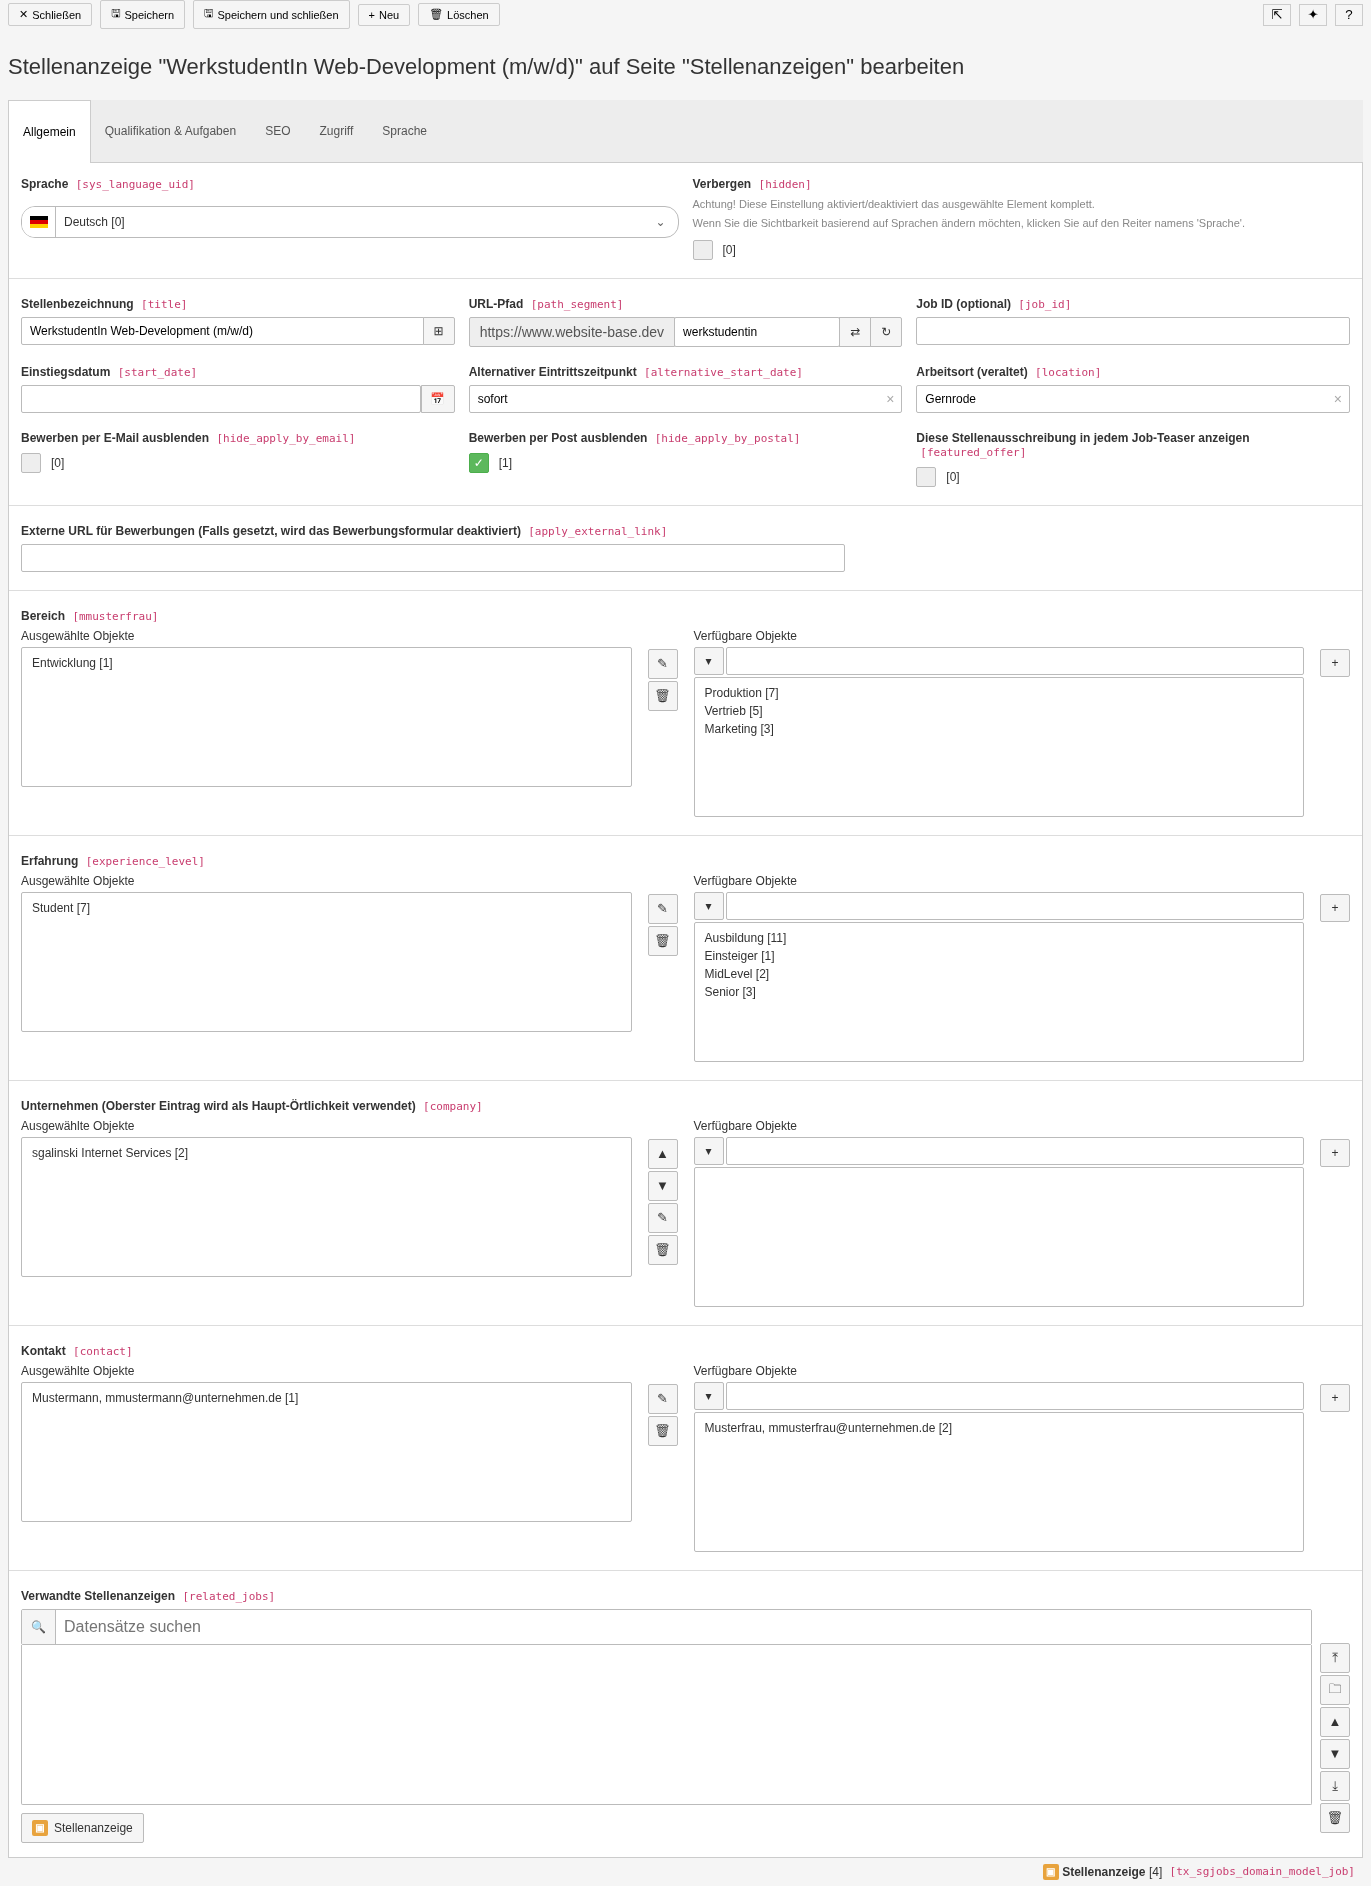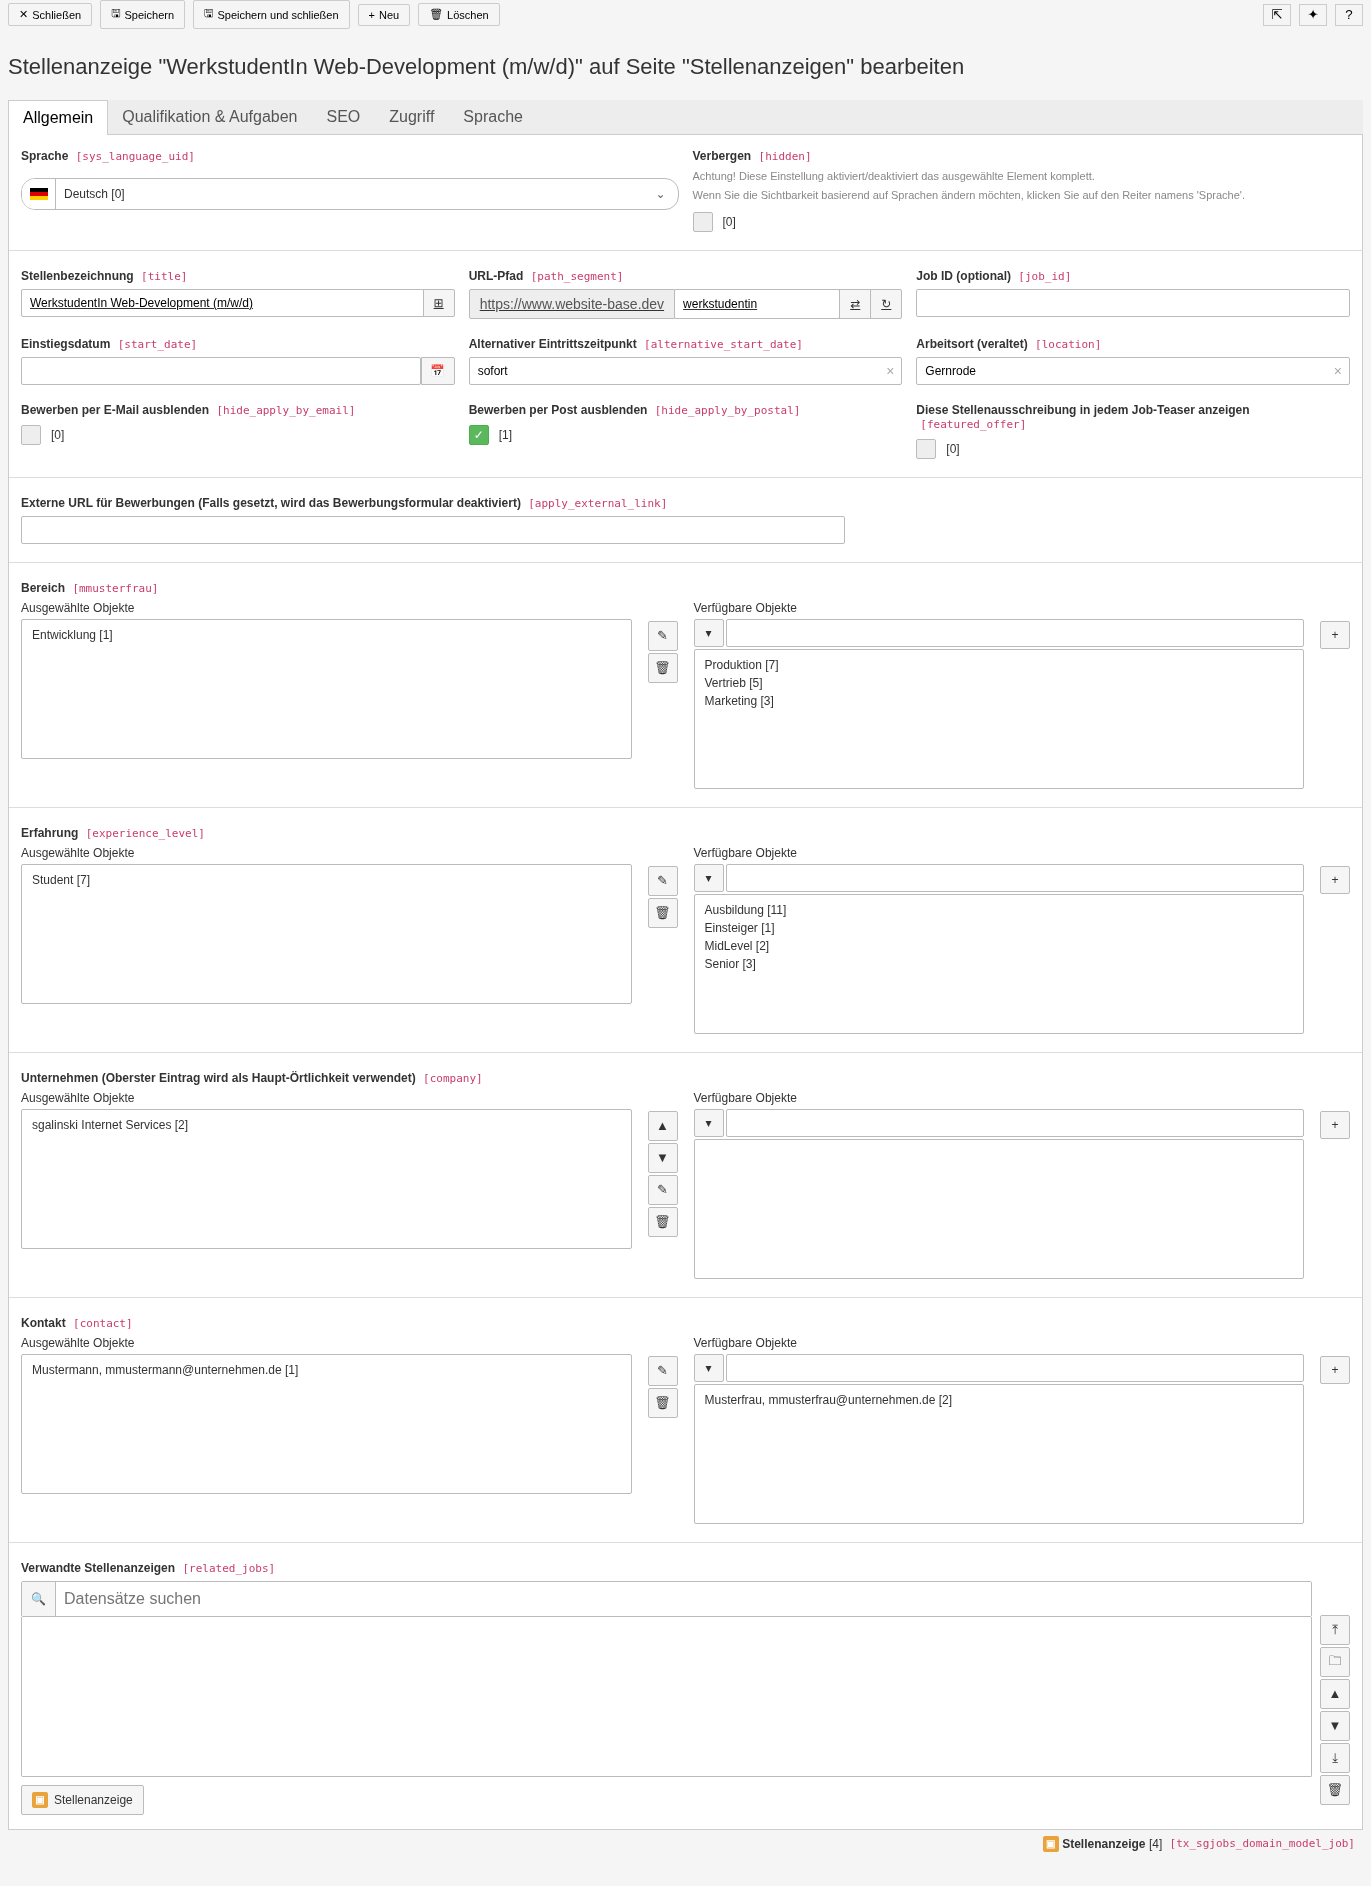--- a/index.html
+++ b/index.html
@@ -4,35 +4,35 @@
 <style>
 * { box-sizing: border-box; margin: 0; padding: 0; }
 body { font-family: Verdana, Arial, sans-serif; font-size: 12px; background: #f5f5f5; color: #333; }
 .toolbar { display: flex; gap: 8px; padding: 0 8px; align-items: center; }
 .toolbar-btn { display: inline-flex; align-items: center; gap: 4px; padding: 4px 10px; background: #f5f5f5; border: 1px solid #ccc; border-radius: 2px; font-size: 11px; cursor: pointer; }
 .toolbar-right { margin-left: auto; display: flex; gap: 8px; }
 .toolbar-icon-btn { width: 28px; height: 22px; border: 1px solid #ccc; background: #f5f5f5; display: inline-flex; align-items: center; justify-content: center; cursor: pointer; }
 .page-container { padding: 0 8px 8px 8px; }
 h1 { font-size: 22px; font-weight: 400; color: #333; margin: 25px 0 20px 0; }
 .tabs { display: flex; border-bottom: 1px solid #ccc; background: #ededed; }
-.tab { padding: 8px 14px; font-size: 16px; cursor: pointer; border-right: 1px solid transparent; color: #555; }
+.tab { padding: 24px 14px; font-size: 12px; cursor: pointer; border-right: 1px solid transparent; color: #555; }
 .tab.active { background: #fff; border-top: 1px solid #ccc; border-left: 1px solid #ccc; border-right: 1px solid #ccc; margin-bottom: -1px; color: #000; }
 .form-content { background: #fff; border: 1px solid #ccc; border-top: none; padding: 14px 12px; }
 .row { display: flex; gap: 14px; margin-bottom: 18px; }
 .col-half { flex: 1; min-width: 0; }
 .col-third { flex: 1; min-width: 0; }
 .field-label { font-weight: bold; font-size: 12px; margin-bottom: 6px; display: block; }
 .tech-label { color: #c83c6e; font-size: 11px; font-family: monospace; font-weight: normal; margin-left: 4px; }
 .hint { color: #888; font-size: 11px; margin-top: 4px; line-height: 1.4; }
 input[type=text], select, .text-input { width: 100%; padding: 6px 8px; border: 1px solid #bbb; border-radius: 2px; font-size: 12px; font-family: inherit; }
 .select-wrap { display: flex; border: 1px solid #bbb; border-radius: 14px; overflow: hidden; margin-top: 15px; }
 .flag-box { width: 34px; background: #fff; display: flex; align-items: center; justify-content: center; border-right: 1px solid #bbb; }
 .select-text { flex: 1; padding: 8px; font-size: 12px; }
 .select-chevron { width: 34px; display: flex; align-items: center; justify-content: center; color: #666; }
-.input-group { display: flex; text-decoration: underline; }
+.input-group { display: flex; }
 .input-group > * { border: 1px solid #bbb; margin-left: -1px; }
 .input-group > *:first-child { margin-left: 0; border-radius: 2px 0 0 2px; }
 .input-group > *:last-child { border-radius: 0 2px 2px 0; }
 .input-addon { background: #eee; padding: 6px 10px; font-size: 14px; color: #555; display: inline-flex; align-items: center; white-space: nowrap; }
 .input-addon-btn { background: #f5f5f5; padding: 6px 10px; cursor: pointer; display: inline-flex; align-items: center; justify-content: center; min-width: 32px; }
 .input-inner { padding: 6px 8px; flex: 1; font-size: 12px; }
 .checkbox-row { display: flex; align-items: center; gap: 10px; margin-top: 8px; }
 .checkbox { width: 20px; height: 20px; border: 1px solid #bbb; background: #eee; border-radius: 2px; display: inline-flex; align-items: center; justify-content: center; cursor: pointer; }
 .checkbox.checked { background: #5cb85c; border-color: #4cae4c; color: #fff; }
 .check-mark { font-size: 12px; }

